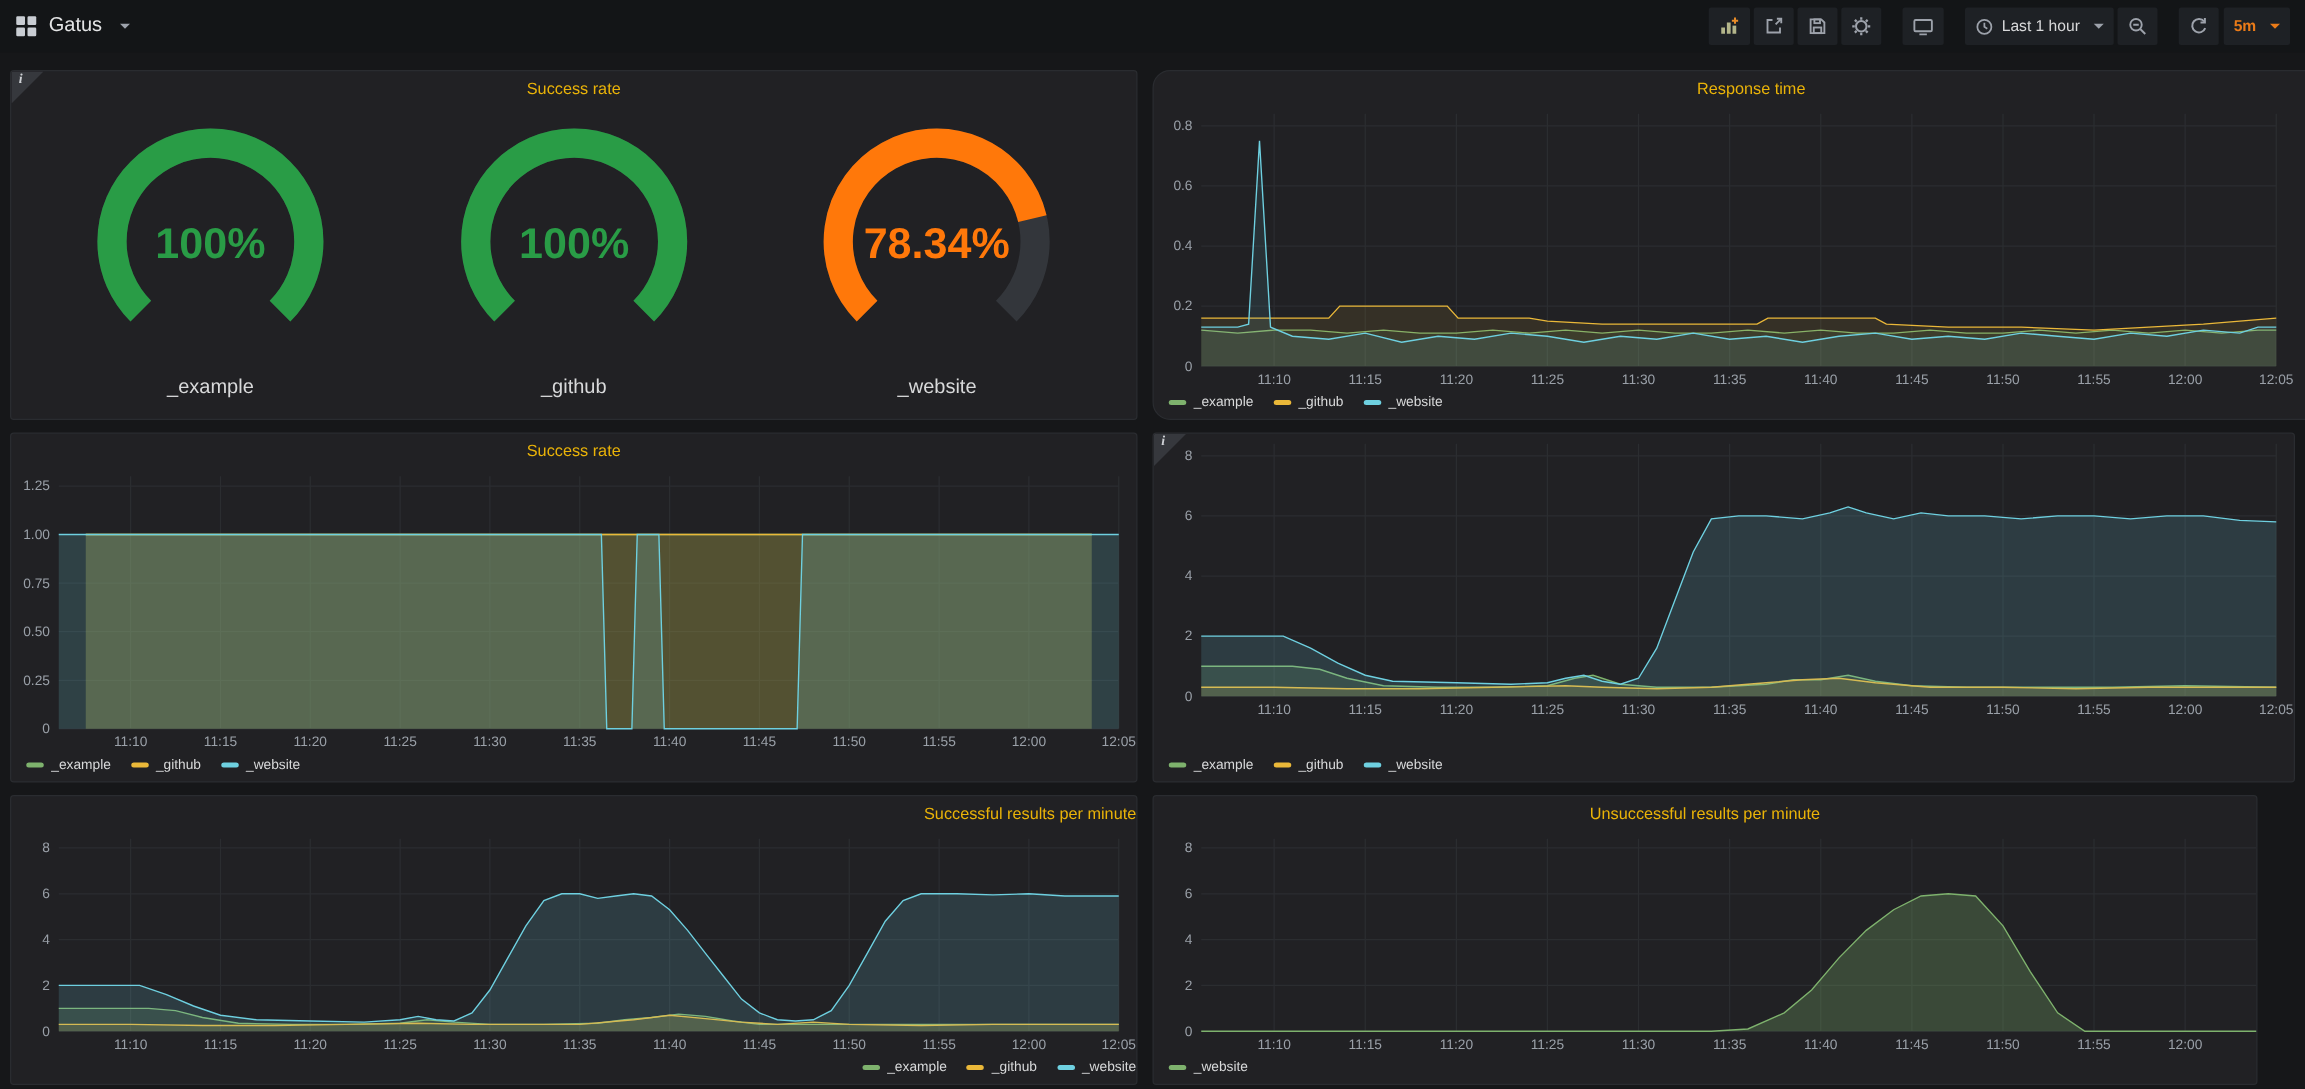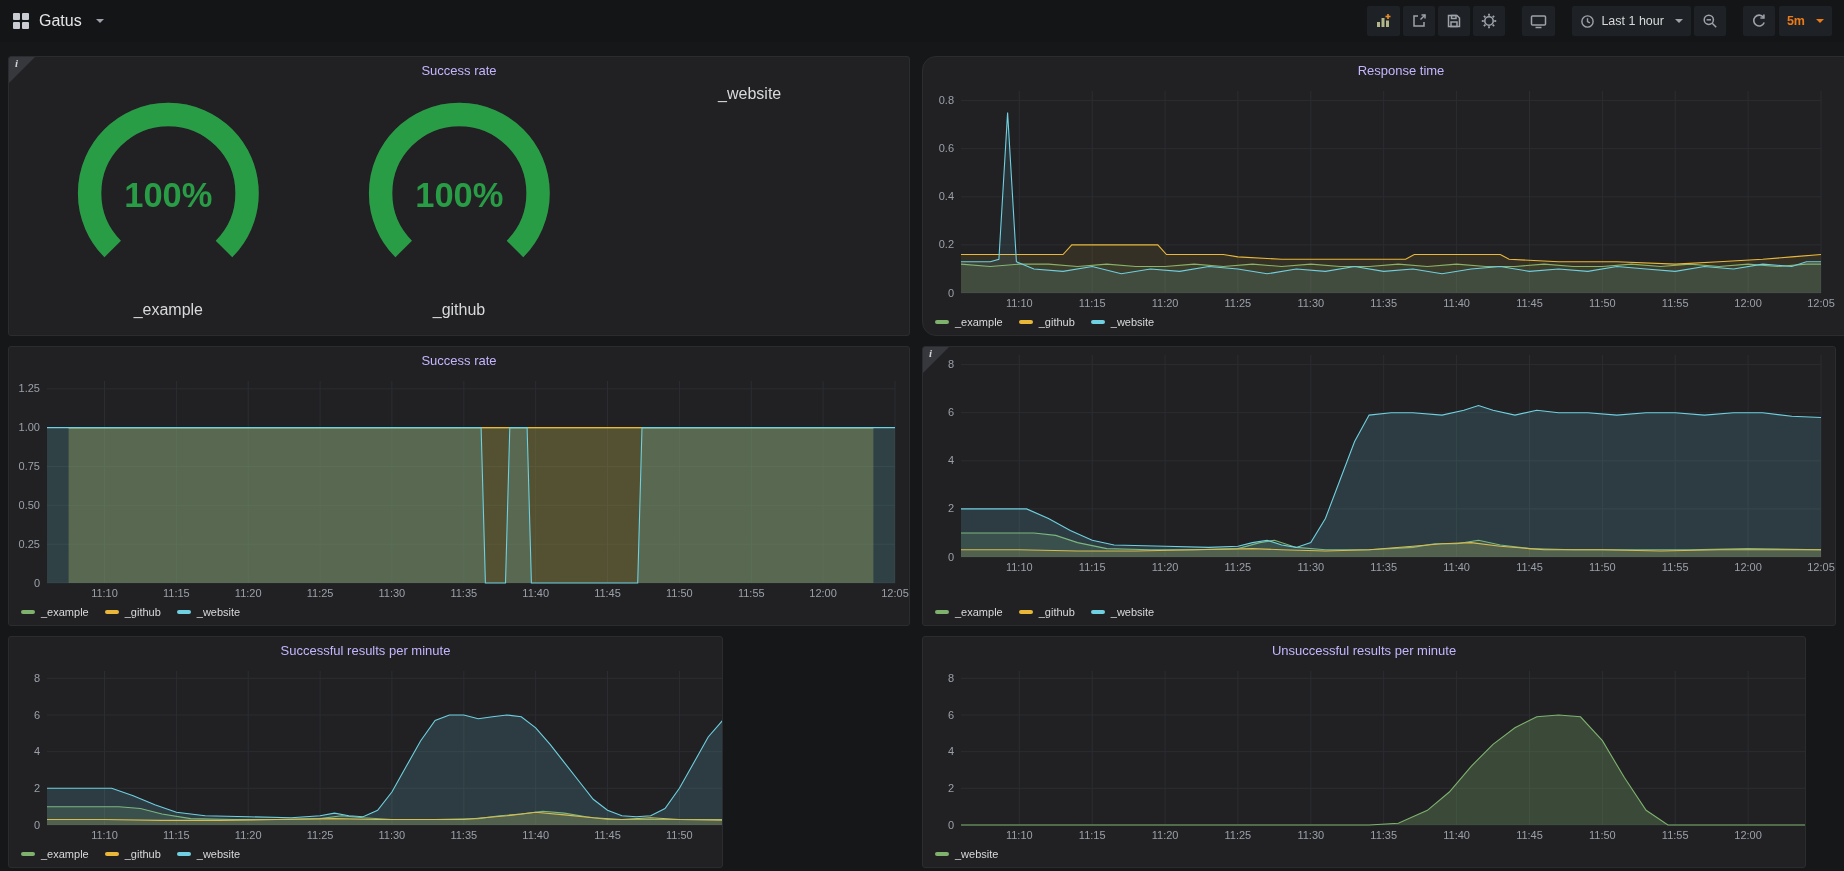--- a/index.html
+++ b/index.html
@@ -33,21 +33,21 @@
   .nav-btn .btn-text { color:#d8d9da; }
   .refresh-interval { color:#eb7b18; margin-left:1px; }
   .refresh-interval .btn-text { color:#eb7b18; font-weight:bold; }
   
   .panel {
     position:absolute; background:#212124; border:1px solid #2a2c30;
     border-radius:3px; display:flex; flex-direction:column; overflow:hidden;
   }
   .panel-title {
     height:26px; flex:0 0 26px; display:flex; align-items:center; justify-content:center;
-    color:#c4b5fd; font-size:13px; font-weight:500; cursor:pointer;
+    color:#eab308; font-size:13px; font-weight:500; cursor:pointer;
   }
   .chart { flex:1; min-height:0; position:relative; }
   .legend {
     height:22px; flex:0 0 22px; display:flex; align-items:center;
     gap:16px; padding:0 0 4px 12px;
   }
   .legend-item { display:flex; align-items:center; cursor:pointer; }
   .legend-marker { display:inline-block; width:14px; height:4px; border-radius:2px; margin-right:6px; }
   .legend-label { color:#d8d9da; font-size:11px; }
   svg text { font-family:"Liberation Sans", sans-serif; }
@@ -179,20 +179,27 @@
       <div class="gauge-arc">
           <svg viewBox="0 0 220 152" preserveAspectRatio="xMidYMid meet">
             <path d="M 64.75 133.25 A 64 64 0 1 1 155.25 133.25" stroke="#33363b" stroke-width="19" fill="none"></path>
             <path d="M 64.75 133.25 A 64 64 0 1 1 155.25 133.25" stroke="#299c46" stroke-width="19" fill="none"></path>
             <text x="110" y="99" text-anchor="middle" fill="#299c46" font-size="28" font-weight="bold">100%</text>
           </svg>
         </div>
       <div class="gauge-label">_github</div>
     </div>
     <div class="gauge">
+      <div class="gauge-arc">
+          <svg viewBox="0 0 220 152" preserveAspectRatio="xMidYMid meet">
+            <path d="M 64.75 133.25 A 64 64 0 1 1 155.25 133.25" stroke="#33363b" stroke-width="19" fill="none"></path>
+            <path d="M 64.75 133.25 A 64 64 0 1 1 172.24 73.08" stroke="#ff780a" stroke-width="19" fill="none"></path>
+            <text x="110" y="99" text-anchor="middle" fill="#ff780a" font-size="28" font-weight="bold">78.34%</text>
+          </svg>
+        </div>
       <div class="gauge-label">_website</div>
     </div>
   </div>
 </div>
 
 <div class="panel" style="left:922px;top:56px;width:958px;height:280px;border-radius:14px;">
   <div class="panel-title">Response time</div>
   <div class="chart"><svg width="912" height="230" viewBox="0 0 912 230">
         <line x1="38" y1="210.0" x2="898" y2="210.0" stroke="#2b2d30"></line>
         <text class="tick" x="31" y="213.5" text-anchor="end">0</text>
@@ -368,21 +375,21 @@
         <span class="legend-marker" style="background:#eab839"></span>
         <span class="legend-label">_github</span>
       </span>
       <span class="legend-item">
         <span class="legend-marker" style="background:#6ed0e0"></span>
         <span class="legend-label">_website</span>
       </span>
     </div>
 </div>
 
-<div class="panel" style="left:8px;top:636px;width:715px;height:232px;">
+<div class="panel" style="left:8px;top:636px;width:902px;height:232px;align-items:flex-end;">
   <div class="panel-title">Successful results per minute</div>
   <div class="chart"><svg width="900" height="182" viewBox="0 0 900 182">
         <line x1="38" y1="162.0" x2="886" y2="162.0" stroke="#2b2d30"></line>
         <text class="tick" x="31" y="165.5" text-anchor="end">0</text>
         <line x1="38" y1="125.3" x2="886" y2="125.3" stroke="#2b2d30"></line>
         <text class="tick" x="31" y="128.8" text-anchor="end">2</text>
         <line x1="38" y1="88.7" x2="886" y2="88.7" stroke="#2b2d30"></line>
         <text class="tick" x="31" y="92.2" text-anchor="end">4</text>
         <line x1="38" y1="52.0" x2="886" y2="52.0" stroke="#2b2d30"></line>
         <text class="tick" x="31" y="55.5" text-anchor="end">6</text>

